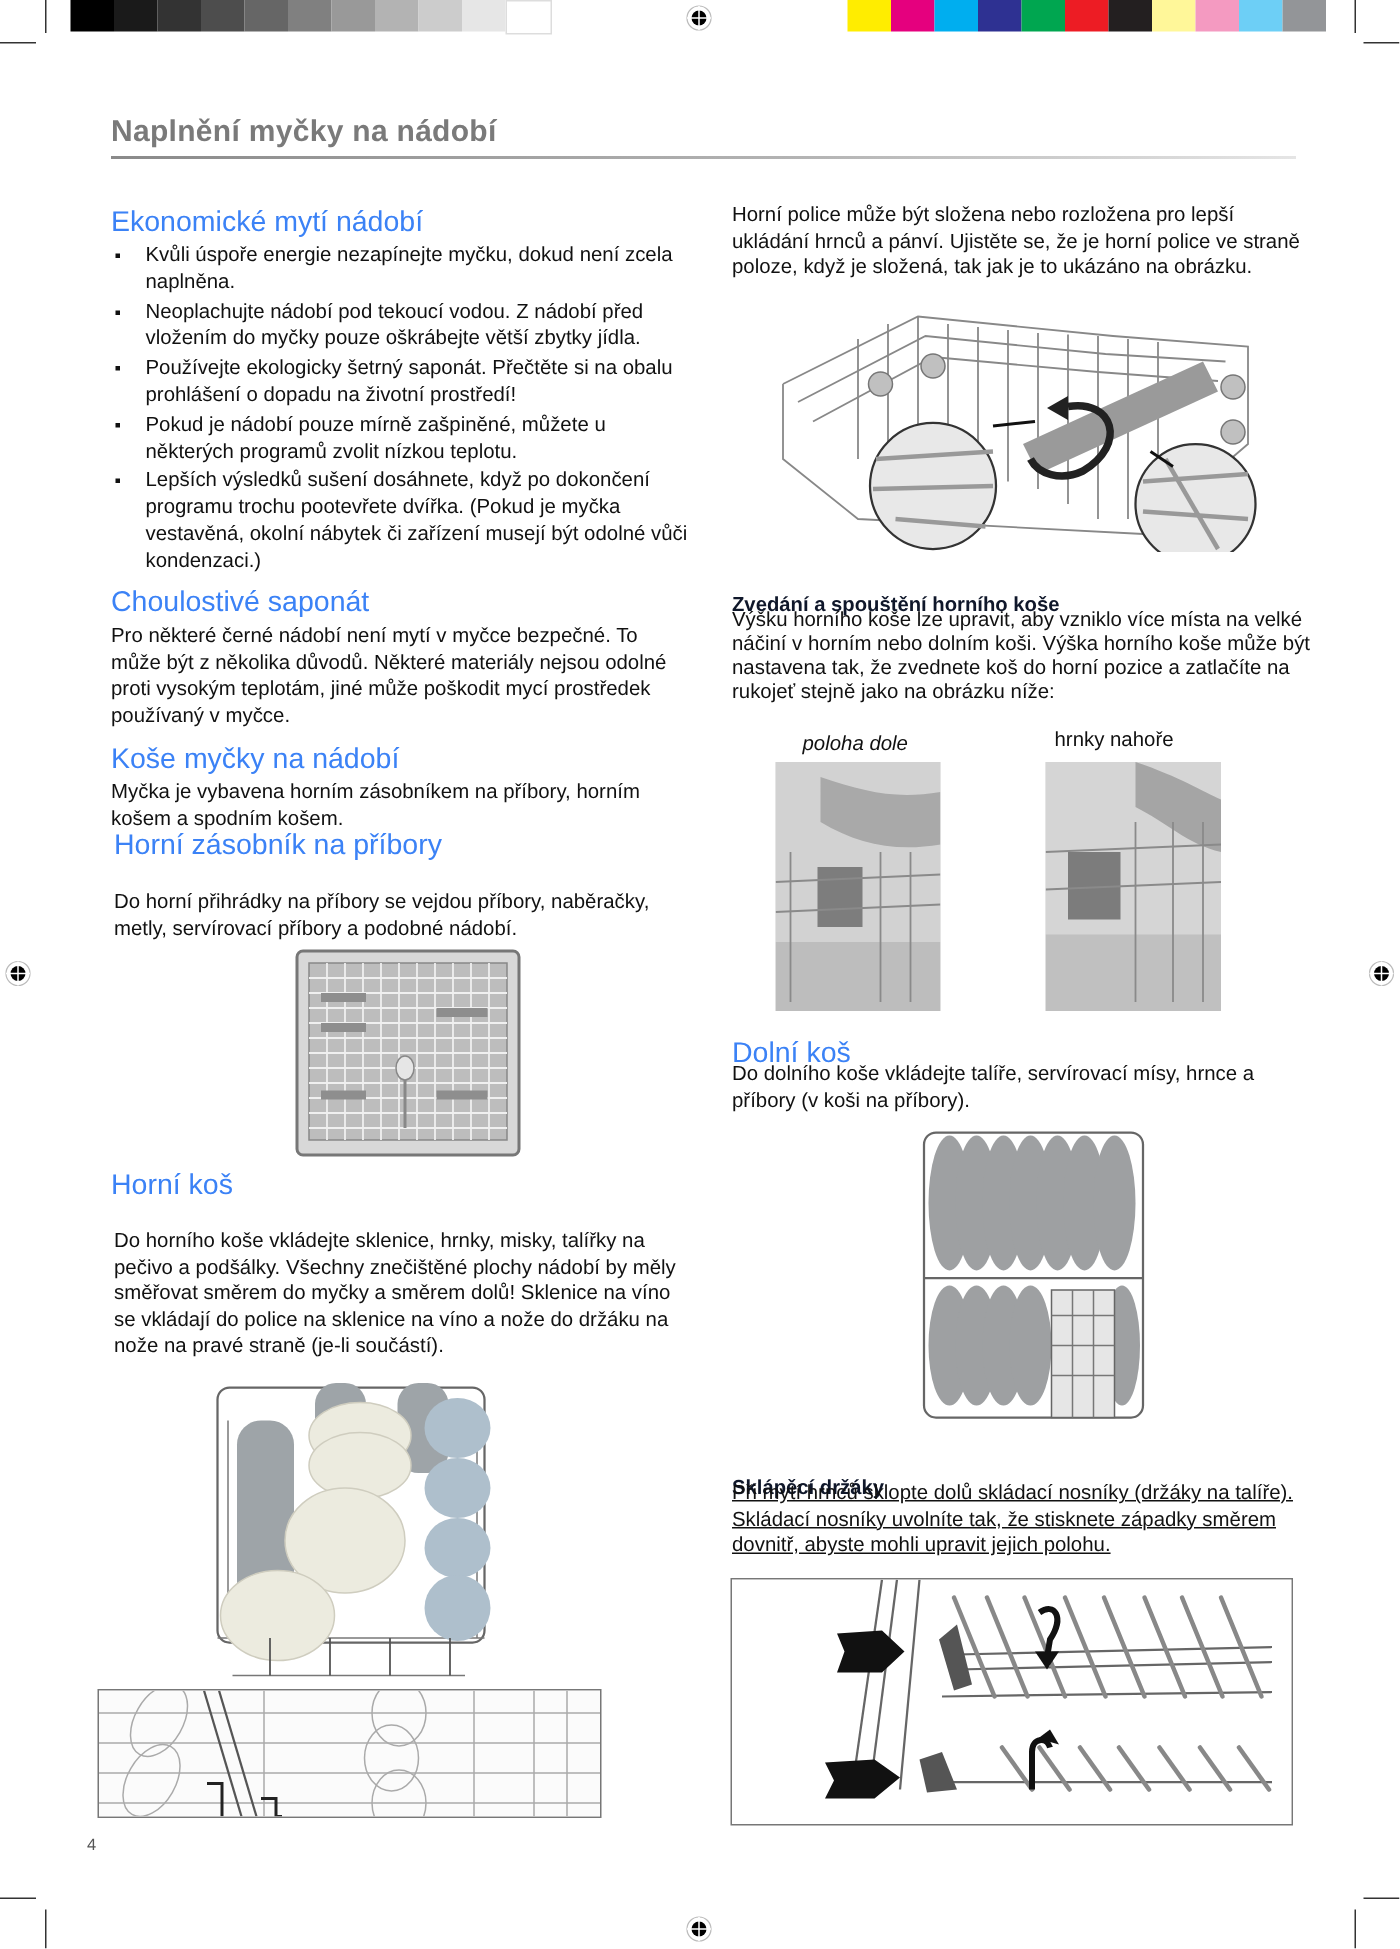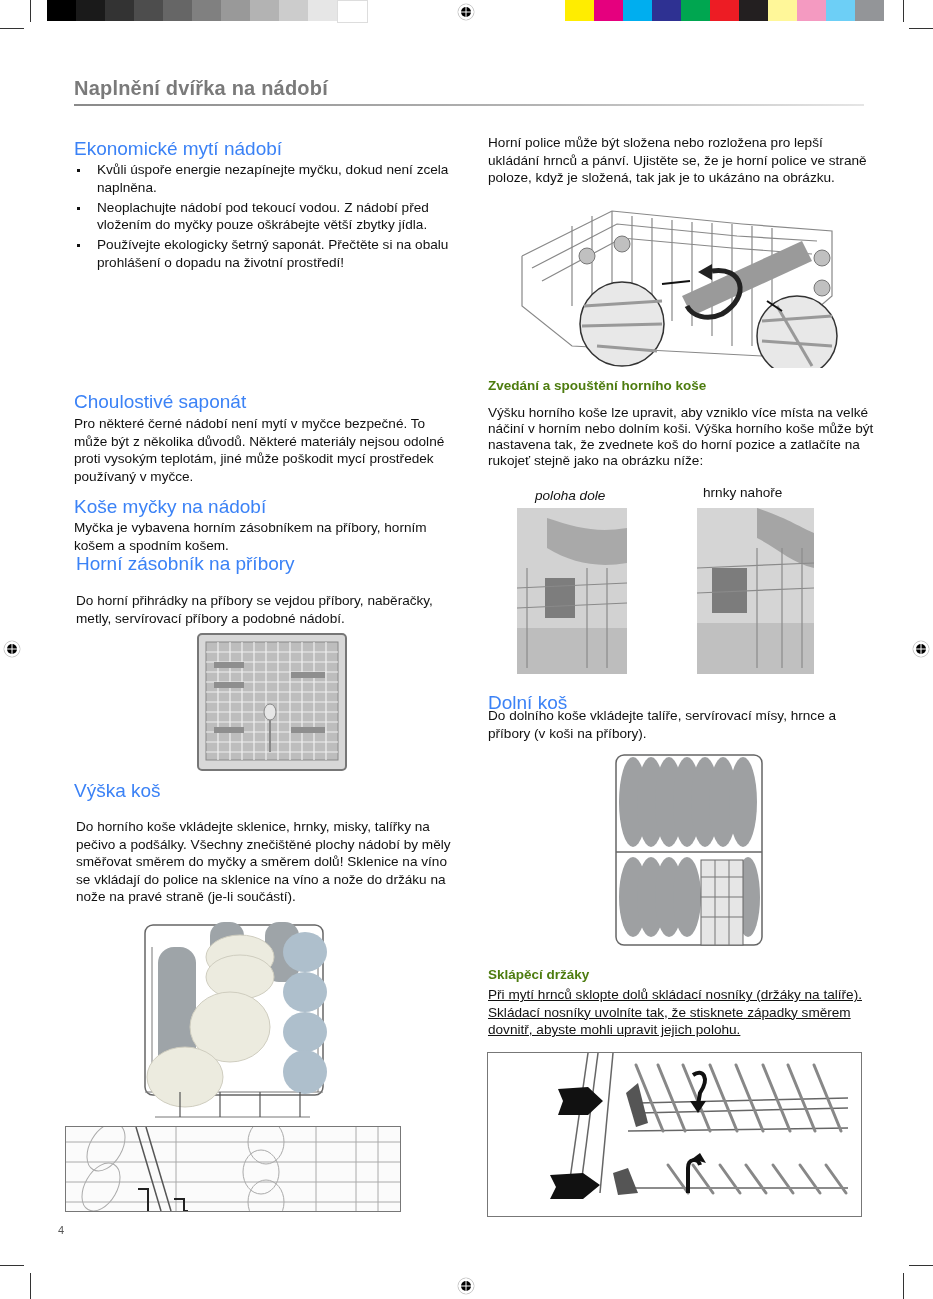--- a/index.html
+++ b/index.html
@@ -12,21 +12,21 @@
   .crop-h { position:absolute; height:1px; background:#333; }
   .reg { position:absolute; width:18px; height:18px; }
 
   
   .page-title { position:absolute; left:74px; top:77px; font-size:20px; font-weight:bold; color:#7a7a7a; letter-spacing:0.2px; }
   .title-rule { position:absolute; left:74px; top:104px; width:790px; height:2px;
                 background:linear-gradient(to right,#8a8a8a 0%, #b5b5b5 60%, #e5e5e5 100%); }
 
   
   .h2 { position:absolute; font-size:19px; font-weight:normal; color:#3b82f6; white-space:nowrap; }
-  .h3 { position:absolute; font-size:13.5px; font-weight:bold; color:#4d7c0f; white-space:nowrap; }
+  .h3 { position:absolute; font-size:13.5px; font-weight:bold; color:#0f172a; white-space:nowrap;margin-top:17px; }
   .p { position:absolute; font-size:13.6px; line-height:17.5px; color:#111; }
   .p-tight { line-height:16px; }
   ul.bullets { position:absolute; margin:0; padding:0; list-style:none; font-size:13.6px; line-height:17.8px; }
   ul.bullets li { position:relative; padding-left:23px; margin-bottom:2px; }
   ul.bullets li::before { content:""; position:absolute; left:3px; top:8px; width:3px; height:3px; background:#111; }
   .caption { position:absolute; font-size:13.6px; color:#111; }
   .page-num { position:absolute; left:58px; top:1224px; font-size:11px; color:#555; }
 
   
   .fig { position:absolute; overflow:hidden; }
@@ -89,28 +89,30 @@
   <line x1="9" y1="1" x2="9" y2="17" stroke="#fff" stroke-width="1"></line>
   <line x1="1" y1="9" x2="17" y2="9" stroke="#fff" stroke-width="1"></line>
 </svg>
 <svg class="reg" style="left:457px;top:1277px;" viewBox="0 0 18 18">
   <circle cx="9" cy="9" r="8" fill="none" stroke="#bbb" stroke-width="0.8"></circle>
   <circle cx="9" cy="9" r="5" fill="#000"></circle>
   <line x1="9" y1="1" x2="9" y2="17" stroke="#fff" stroke-width="1"></line>
   <line x1="1" y1="9" x2="17" y2="9" stroke="#fff" stroke-width="1"></line>
 </svg>
 
-<div class="page-title">Naplnění dvířka na nádobí</div>
+<div class="page-title">Naplnění myčky na nádobí</div>
 <div class="title-rule"></div>
 
 <div class="h2" style="left:74px;top:138px;">Ekonomické mytí nádobí</div>
 <ul class="bullets" style="left:74px;top:161px;width:385px;">
   <li>Kvůli úspoře energie nezapínejte myčku, dokud není zcela naplněna.</li>
   <li>Neoplachujte nádobí pod tekoucí vodou. Z nádobí před vložením do myčky pouze oškrábejte větší zbytky jídla.</li>
   <li>Používejte ekologicky šetrný saponát. Přečtěte si na obalu prohlášení o dopadu na životní prostředí!</li>
+  <li>Pokud je nádobí pouze mírně zašpiněné, můžete u některých programů zvolit nízkou teplotu.</li>
+  <li>Lepších výsledků sušení dosáhnete, když po dokončení programu trochu pootevřete dvířka. (Pokud je myčka vestavěná, okolní nábytek či zařízení musejí být odolné vůči kondenzaci.)</li>
 </ul>
 
 <div class="h2" style="left:74px;top:391px;">Choulostivé saponát</div>
 <div class="p" style="left:74px;top:415px;width:385px;">Pro některé černé nádobí není mytí v myčce bezpečné. To může být z několika důvodů. Některé materiály nejsou odolné proti vysokým teplotám, jiné může poškodit mycí prostředek používaný v myčce.</div>
 
 <div class="h2" style="left:74px;top:496px;">Koše myčky na nádobí</div>
 <div class="p" style="left:74px;top:519px;width:360px;">Myčka je vybavena horním zásobníkem na příbory, horním košem a spodním košem.</div>
 
 <div class="h2" style="left:76px;top:553px;">Horní zásobník na příbory</div>
 <div class="p" style="left:76px;top:592px;width:385px;">Do horní přihrádky na příbory se vejdou příbory, naběračky, metly, servírovací příbory a podobné nádobí.</div>
@@ -147,21 +149,21 @@
         <rect x="18" y="50" width="30" height="6"></rect>
       <rect x="18" y="95" width="30" height="6"></rect>
         <rect x="95" y="40" width="34" height="6"></rect>
       <rect x="95" y="95" width="34" height="6"></rect>
     </g>
     <ellipse cx="74" cy="80" rx="6" ry="8" fill="#e6e6e6" stroke="#888"></ellipse>
     <line x1="74" y1="88" x2="74" y2="120" stroke="#888" stroke-width="2"></line>
   </svg>
 </div>
 
-<div class="h2" style="left:74px;top:780px;">Výška koš</div>
+<div class="h2" style="left:74px;top:780px;">Horní koš</div>
 <div class="p" style="left:76px;top:818px;width:385px;">Do horního koše vkládejte sklenice, hrnky, misky, talířky na pečivo a podšálky. Všechny znečištěné plochy nádobí by měly směřovat směrem do myčky a směrem dolů! Sklenice na víno se vkládají do police na sklenice na víno a nože do držáku na nože na pravé straně (je-li součástí).</div>
 
 <div class="fig" style="left:140px;top:917px;width:190px;height:210px;">
   <svg width="190" height="210" viewBox="0 0 190 210">
     <rect x="5" y="8" width="178" height="170" rx="8" fill="none" stroke="#666" stroke-width="1.5"></rect>
     <g stroke="#777" stroke-width="1">
       <line x1="12" y1="30" x2="12" y2="175"></line>
         <line x1="178" y1="30" x2="178" y2="175"></line>
       <line x1="5" y1="175" x2="183" y2="175"></line>
         <line x1="15" y1="200" x2="170" y2="200"></line>

